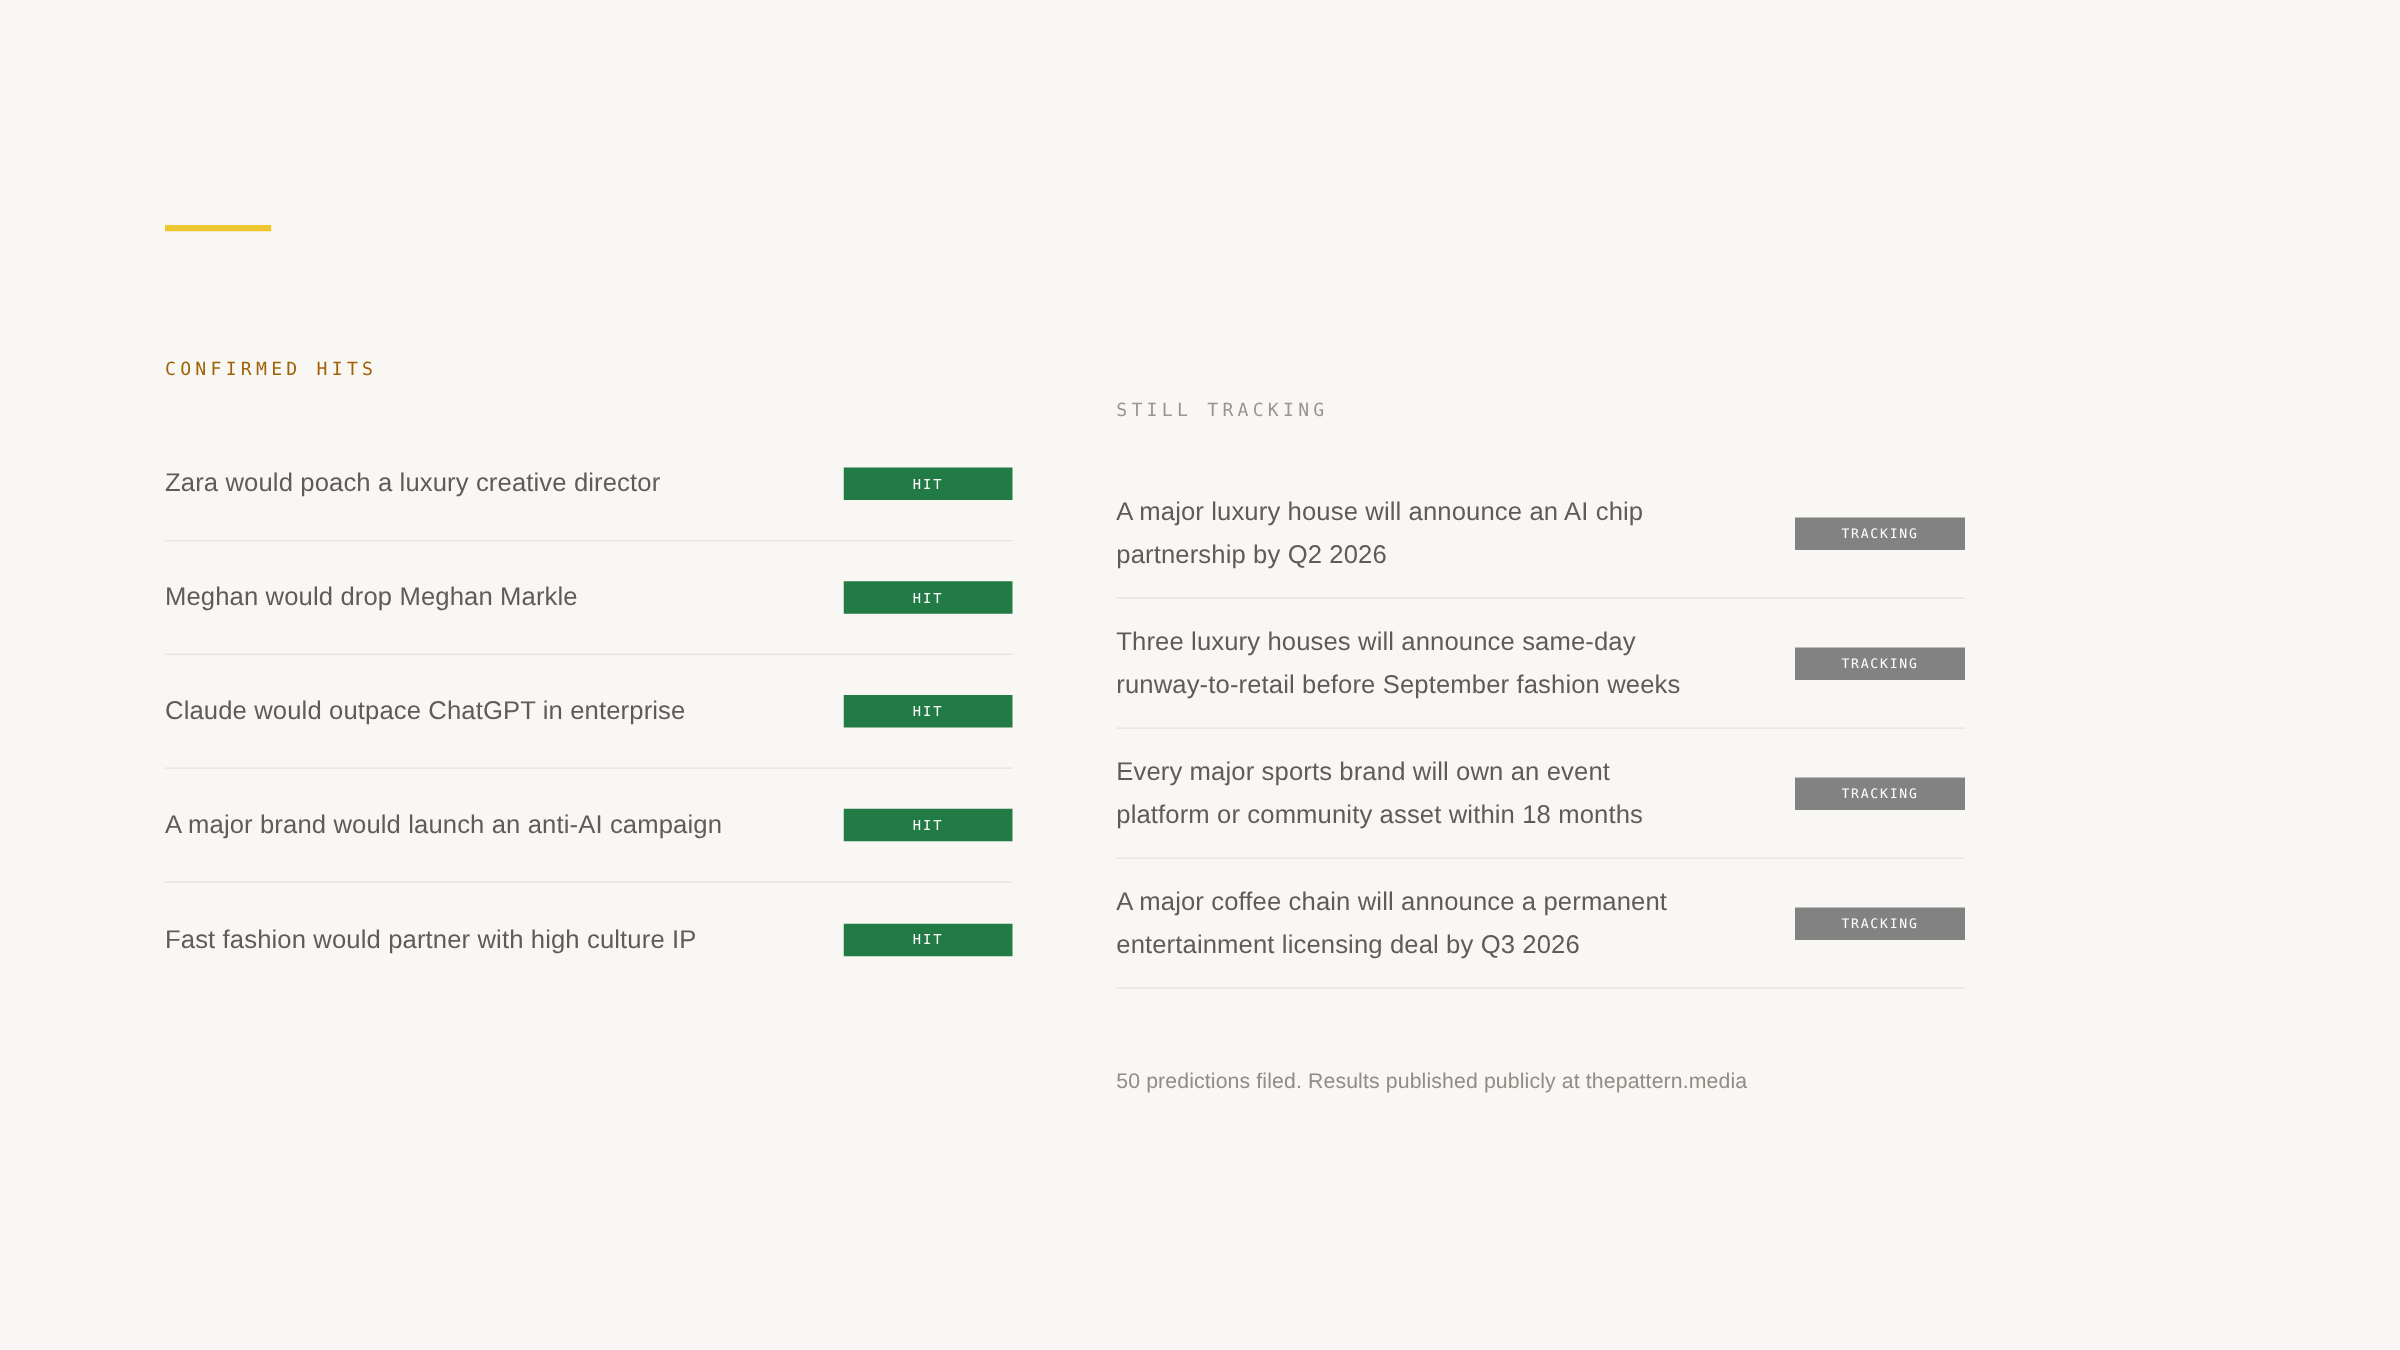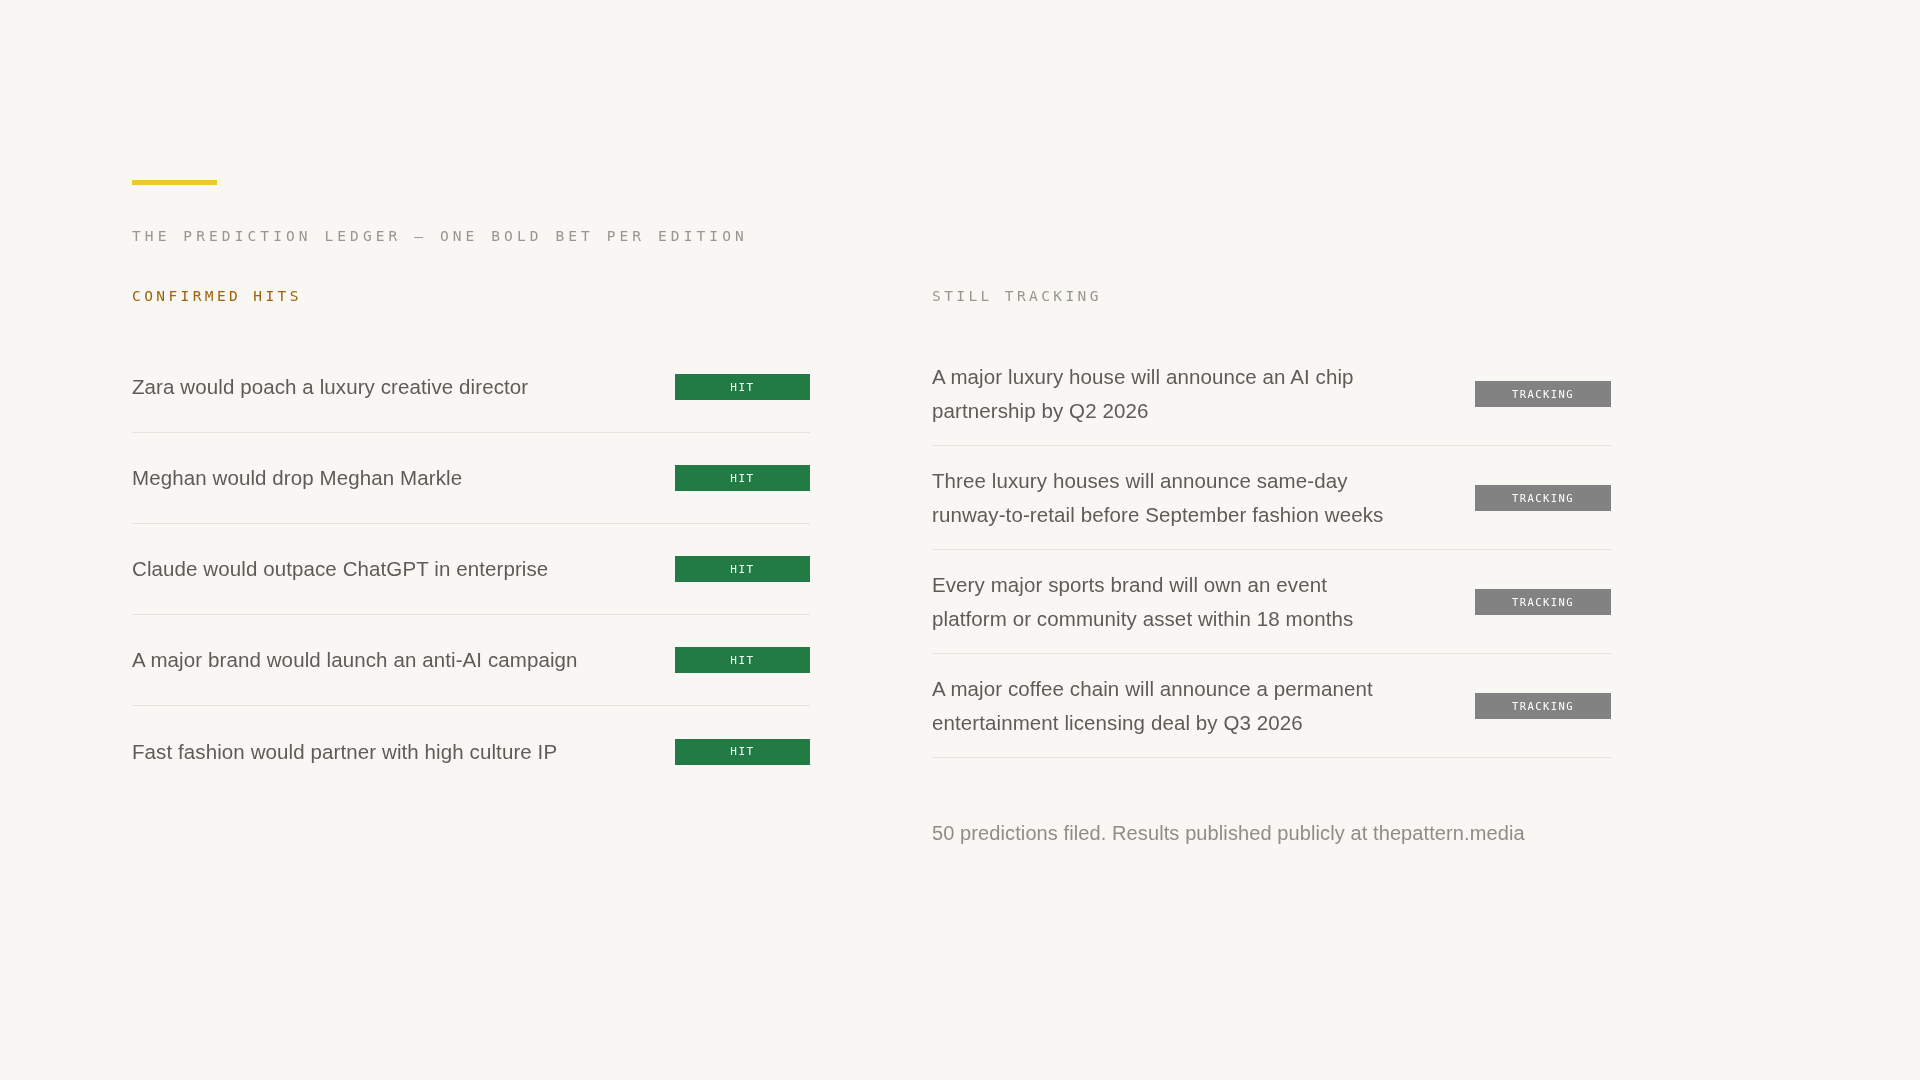--- a/index.html
+++ b/index.html
@@ -48,21 +48,21 @@
     top: 0;
     width: 1920px;
     height: 1080px;
   }
 
   .col {
     position: absolute;
     top: 288px;
   }
   .col-left  { left: 132px;  width: 678px; }
-  .col-right { left: 932px;  width: 679px; }
+  .col-right { left: 893px;  width: 679px; margin-top: 33px; }
 
   .col-title {
     font-family: "DejaVu Sans Mono", "Liberation Mono", monospace;
     font-size: 14.5px;
     letter-spacing: 3.4px;
     margin: 0 0 38px 0;
     white-space: nowrap;
   }
   .col-title.hits     { color: #a16207; }
   .col-title.tracking { color: #9a968f; }
@@ -114,21 +114,21 @@
     width: 136px;
     height: 26px;
     background: #828282;
     font-size: 10.5px;
     letter-spacing: 1.4px;
   }
 
   
   .footnote {
     margin-top: 64px;
-    font-size: 20px;
+    font-size: 17px;
     color: #908c86;
     letter-spacing: 0.1px;
   }
 
   
   .pager {
     position: absolute;
     right: 60px;
     bottom: 60px;
     display: flex;
@@ -155,21 +155,20 @@
     white-space: nowrap;
   }
 </style>
 </head>
 <body>
 
 <div class="slide">
 
   <div class="accent-bar"></div>
 
-  <div class="eyebrow">THE PREDICTION LEDGER — ONE BOLD BET PER EDITION</div>
 
   <div class="columns">
 
     <div class="col col-left">
       <div class="col-title hits">CONFIRMED HITS</div>
 
       <div class="row">
         <div class="row-label">Zara would poach a luxury creative director</div>
         <div class="badge badge-hit">HIT</div>
       </div>

